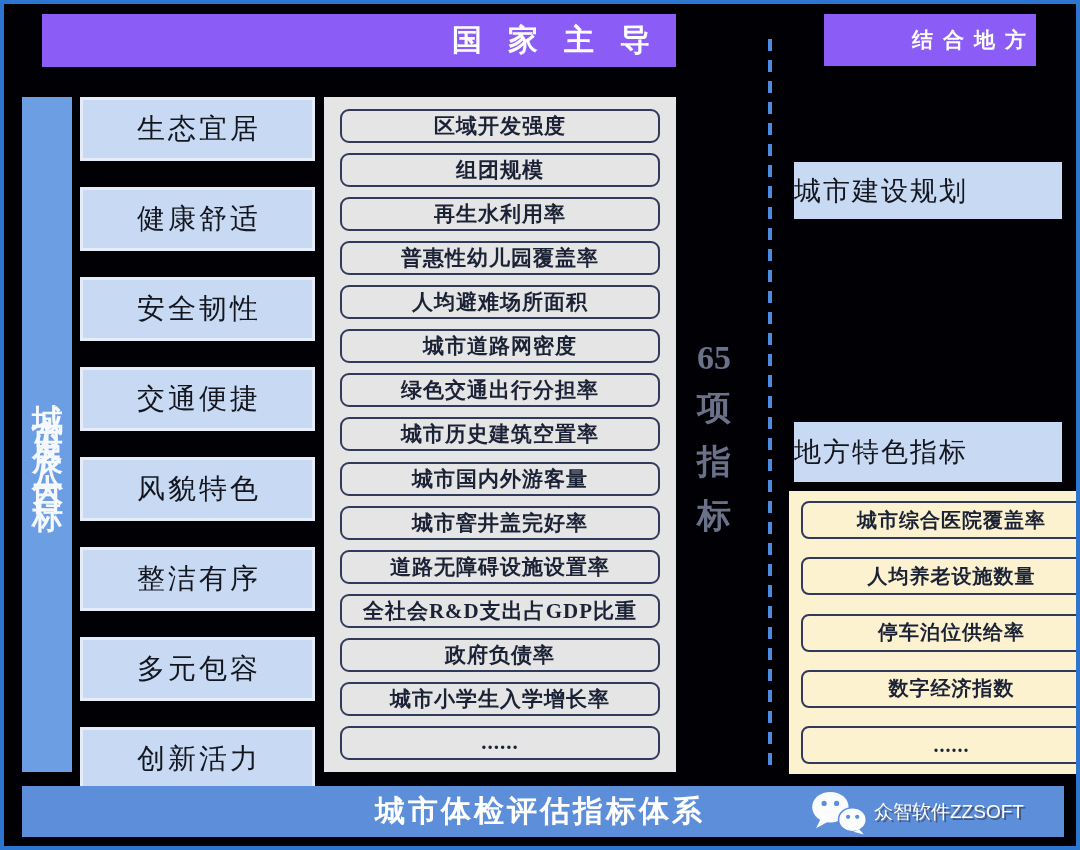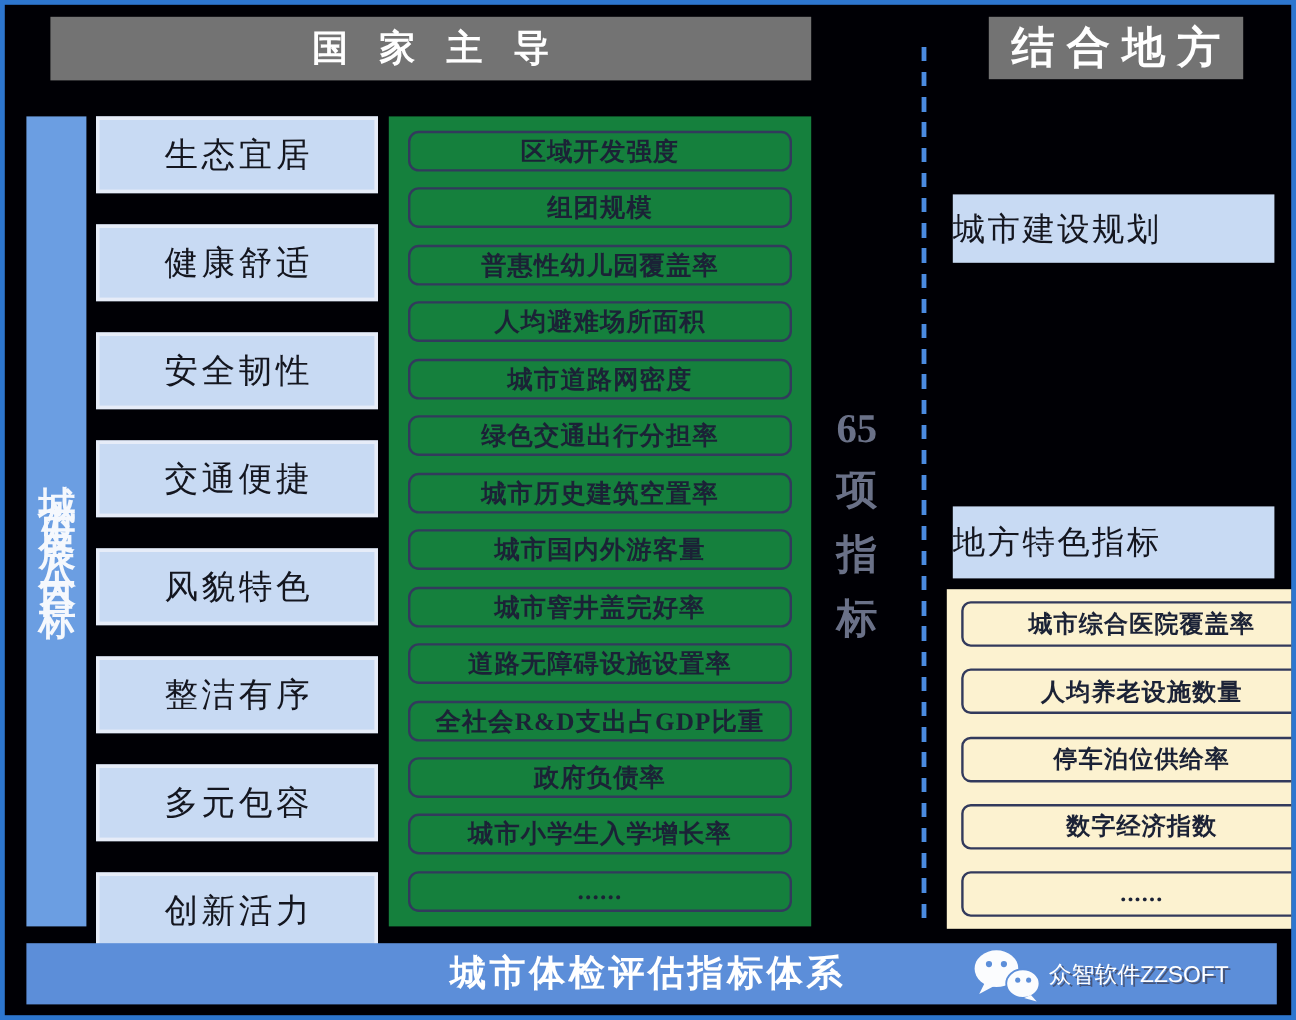--- a/index.html
+++ b/index.html
@@ -2,45 +2,45 @@
 <html><head>
 <meta charset="utf-8">
 <style>
   html,body{margin:0;padding:0;background:#000;}
   .stage{
     position:relative;width:1080px;height:850px;background:#000005;
     box-sizing:border-box;border:4px solid #2d76cf;overflow:hidden;
     font-family:"Liberation Serif","DejaVu Serif",serif;
   }
   .hdr{
-    position:absolute;background:#737373;color:#fff;
-    display:flex;align-items:center;justify-content:center;
+    position:absolute;background:#8b5cf6;color:#fff;
+    display:flex;align-items:center;justify-content:flex-end;
     font-size:30px;font-weight:bold;
   }
   .hdr-national{left:38px;top:10px;width:634px;height:53px;letter-spacing:26px;padding-left:26px;box-sizing:border-box;}
-  .hdr-local{left:820px;top:10px;width:212px;height:52px;font-size:36px;letter-spacing:10px;padding-left:10px;box-sizing:border-box;}
+  .hdr-local{left:820px;top:10px;width:212px;height:52px;font-size:21px;letter-spacing:10px;padding-left:10px;box-sizing:border-box;}
   .vbar{
     position:absolute;left:18px;top:93px;width:50px;height:675px;background:#6b9ee2;
     display:flex;align-items:center;justify-content:center;
   }
   .vbar-text{
     writing-mode:vertical-rl;text-orientation:upright;
     color:#f5f8fd;font-size:31px;letter-spacing:14px;font-weight:bold;
   }
   .goals{
     position:absolute;left:76px;top:93px;width:235px;height:694px;
     display:flex;flex-direction:column;justify-content:space-between;
   }
   .goal-box{
     height:64px;background:#c8daf3;border:3px solid #e6ecf8;box-sizing:border-box;
     display:flex;align-items:center;justify-content:center;
     font-size:28px;color:#14161f;letter-spacing:3px;padding-left:3px;
   }
   .mid-panel{
-    position:absolute;left:320px;top:93px;width:352px;height:675px;background:#15803d;
+    position:absolute;left:320px;top:93px;width:352px;height:675px;background:#e5e5e5;
     display:flex;flex-direction:column;justify-content:space-between;
     padding:12px 16px;box-sizing:border-box;
   }
   .ind-box{
     height:34px;border:2px solid #323a5c;border-radius:9px;box-sizing:border-box;
     display:flex;align-items:center;justify-content:center;
     font-size:21px;color:#1b2236;letter-spacing:1px;font-weight:bold;
   }
   .count-65{
     position:absolute;left:678px;top:335px;width:64px;height:200px;
@@ -127,20 +127,23 @@
         <span>创新活力</span>
       </div>
   </div>
 
   <div class="mid-panel">
     <div class="ind-box">
         <span>区域开发强度</span>
       </div>
     <div class="ind-box">
         <span>组团规模</span>
+      </div>
+    <div class="ind-box">
+        <span>再生水利用率</span>
       </div>
     <div class="ind-box">
         <span>普惠性幼儿园覆盖率</span>
       </div>
     <div class="ind-box">
         <span>人均避难场所面积</span>
       </div>
     <div class="ind-box">
         <span>城市道路网密度</span>
       </div>

